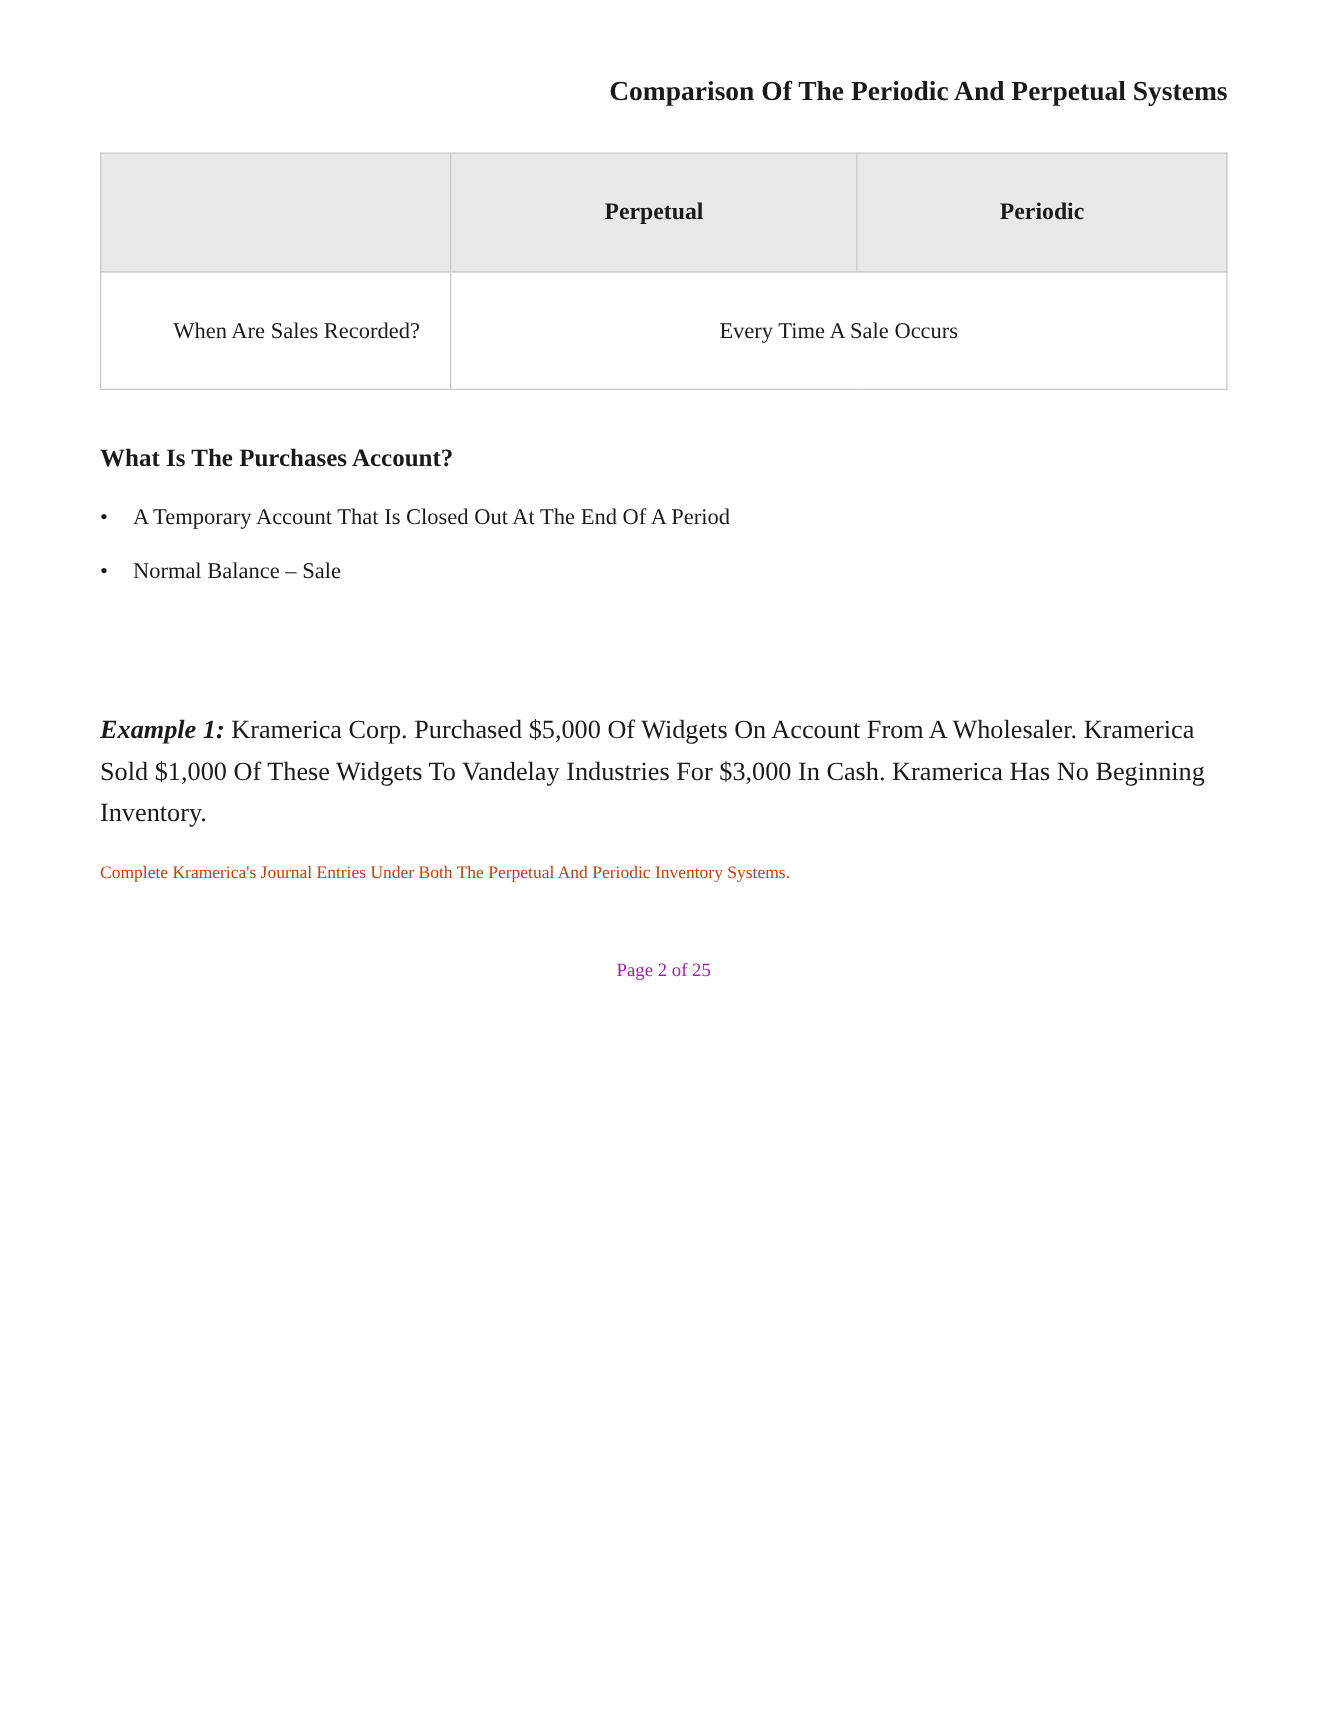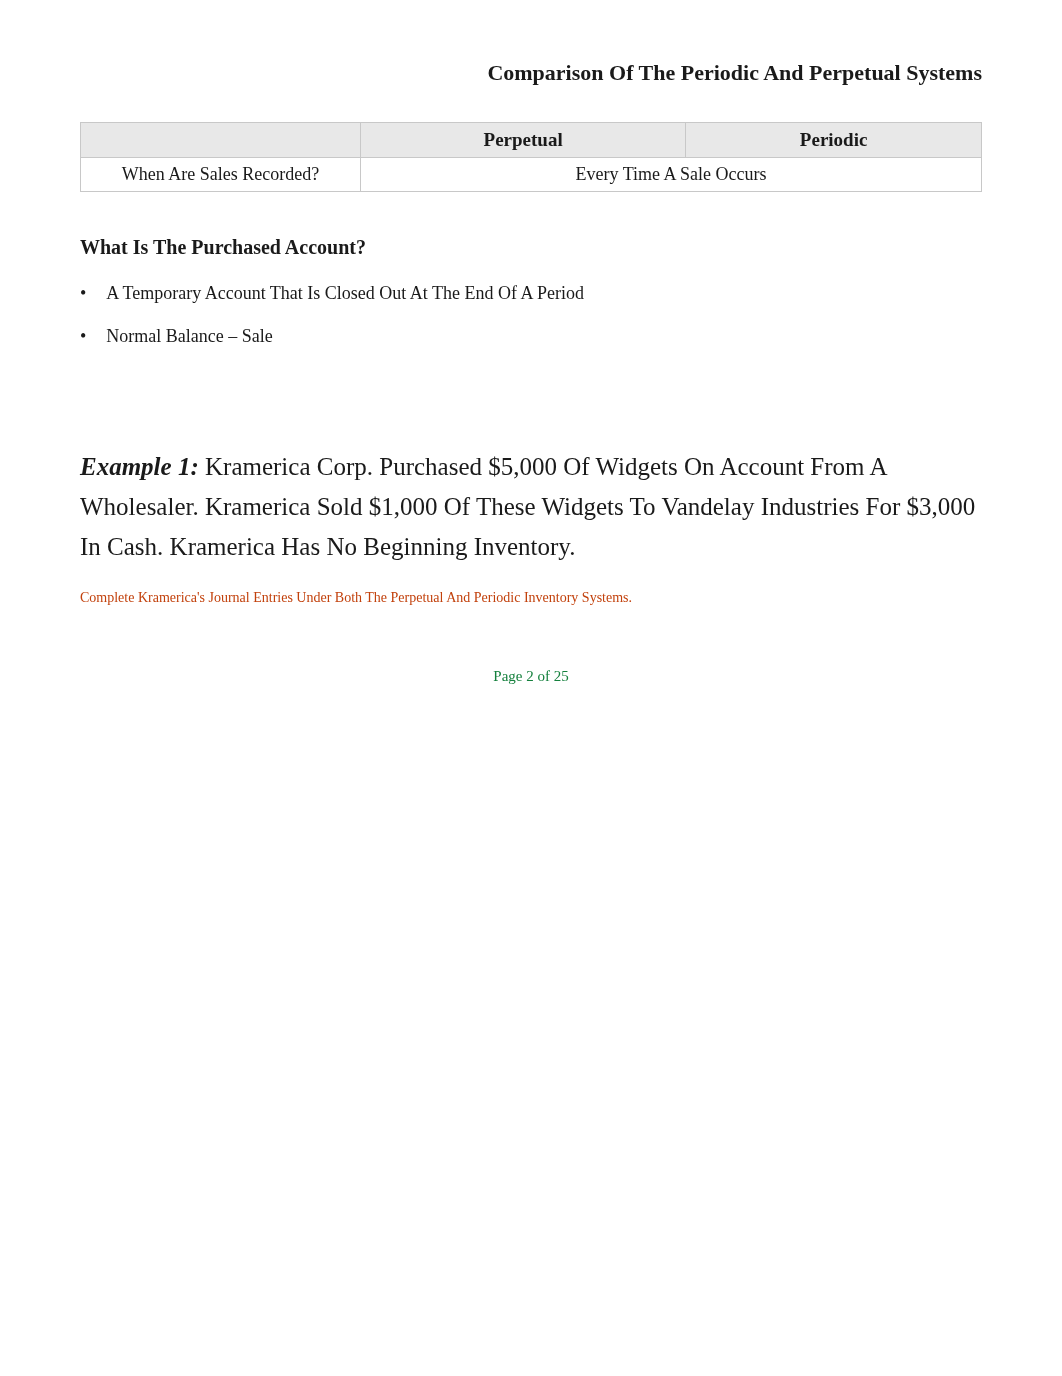--- a/index.html
+++ b/index.html
@@ -28,21 +28,21 @@
     .comparison-table {
       width: 100%;
       border-collapse: collapse;
       border: 1px solid #c8c8c8;
       margin-bottom: 44px;
     }
 
     .comparison-table th,
     .comparison-table td {
       border: 1px solid #c8c8c8;
-      padding: 6px 24px;
+      padding: 36px 24px;
       vertical-align: middle;
       font-size: 18px;
     }
 
     .comparison-table thead th {
       background: #e8e8e8;
       font-weight: bold;
       text-align: center;
       font-size: 19px;
     }
@@ -53,21 +53,21 @@
 
     .comparison-table tbody tr td:first-child {
       width: 280px;
     }
 
     .comparison-table tbody tr td {
       text-align: center;
     }
 
     .comparison-table tbody tr td:first-child {
-      text-align: center;
+      text-align: right;
     }
 
     .span-two {
       text-align: center;
     }
 
     .section-heading {
       font-size: 20px;
       font-weight: bold;
       margin-bottom: 24px;
@@ -87,41 +87,41 @@
 
     .bullet-list li::before {
       content: '•';
       margin-right: 20px;
       font-size: 18px;
       flex-shrink: 0;
       margin-top: 0px;
     }
 
     .example-paragraph {
-      font-size: 25px;
+      font-size: 21px;
       line-height: 1.6;
       margin-bottom: 20px;
     }
 
     .example-label {
       font-style: italic;
       font-weight: bold;
     }
 
     .instruction-text {
       font-size: 14px;
       line-height: 1.5;
       color: #c2410c;
       margin-bottom: 60px;
     }
 
     .page-footer {
       text-align: center;
       font-size: 15px;
-      color: #15803d;
+      color: #a21caf;
       margin-top: 60px;
     }
 
     .spacer {
       height: 60px;
     }
   </style>
 </head>
 <body>
 
@@ -136,21 +136,21 @@
     </tr>
   </thead>
   <tbody>
     <tr>
       <td>When Are Sales Recorded?</td>
       <td colspan="2" class="span-two">Every Time A Sale Occurs</td>
     </tr>
   </tbody>
 </table>
 
-<h2 class="section-heading">What Is The Purchased Account?</h2>
+<h2 class="section-heading">What Is The Purchases Account?</h2>
 
 <ul class="bullet-list">
   <li>
     <span></span>
     <span>A Temporary Account That Is Closed Out At The End Of A Period</span>
   </li>
   <li>
     <span></span>
     <span>Normal Balance – Sale</span>
   </li>

